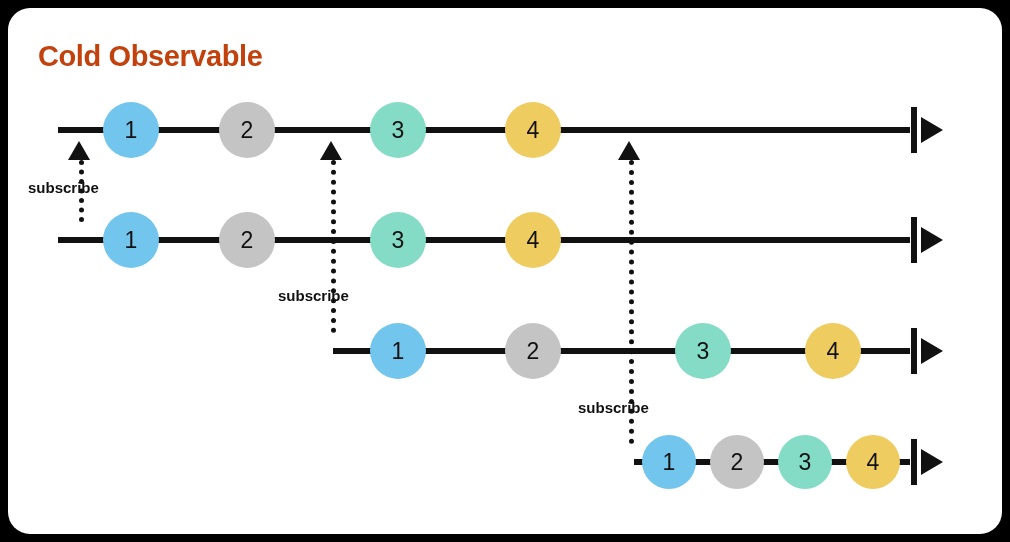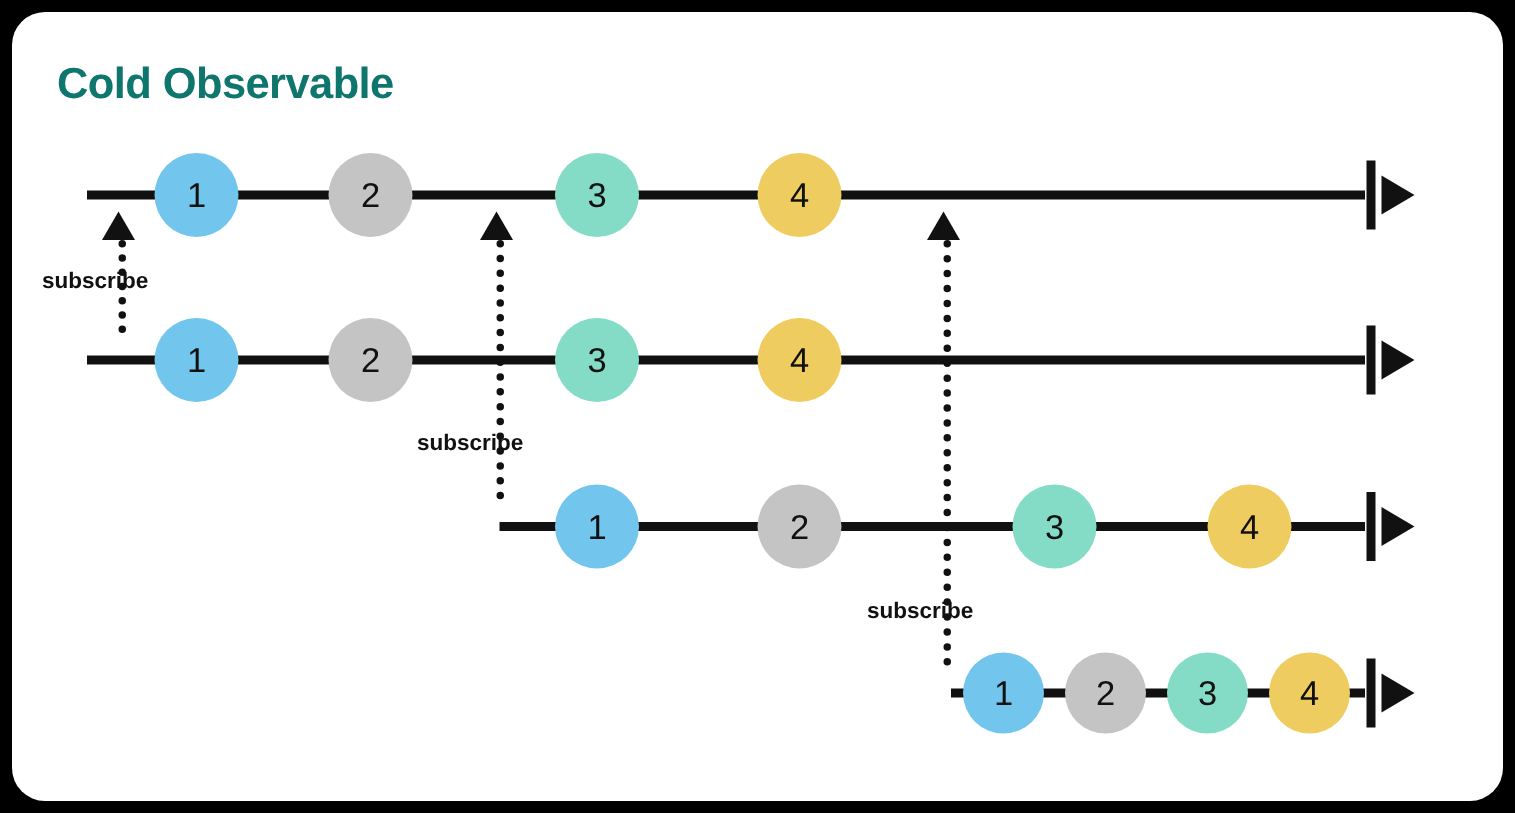--- a/index.html
+++ b/index.html
@@ -20,21 +20,21 @@
   }
   #stage{position:absolute;left:0;top:0;width:994px;height:526px;}
 
   
   #title{
     position:absolute;
     left:30px;top:34px;
     font-size:29px;
     font-weight:bold;
     letter-spacing:-0.4px;
-    color:#0f766e;
+    color:#c2410c;
     white-space:nowrap;
     line-height:1;
   }
 
   
   .timeline{position:absolute;height:0;}
   .tl-line{
     position:absolute;
     left:0;top:-3px;
     height:6px;

